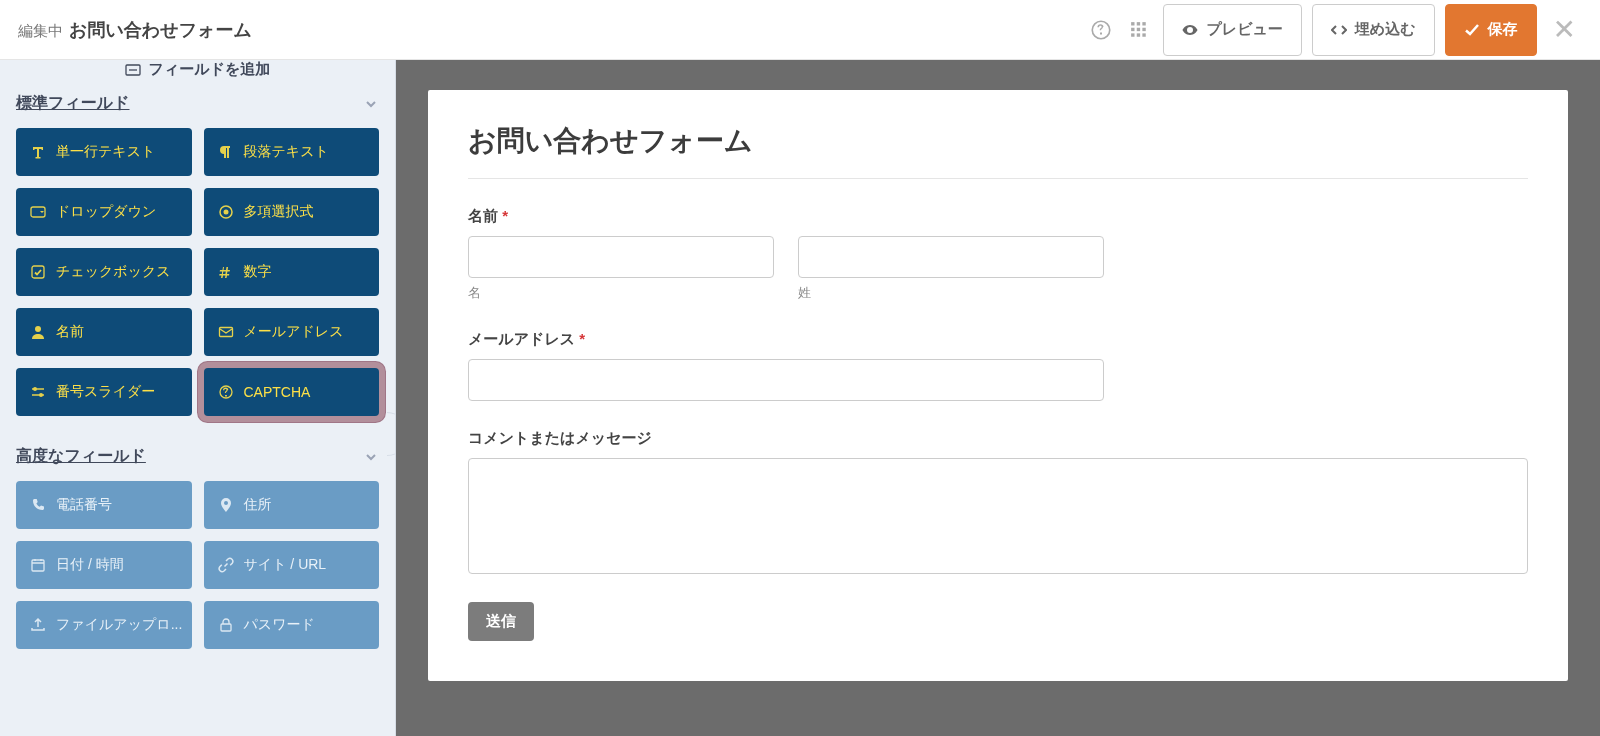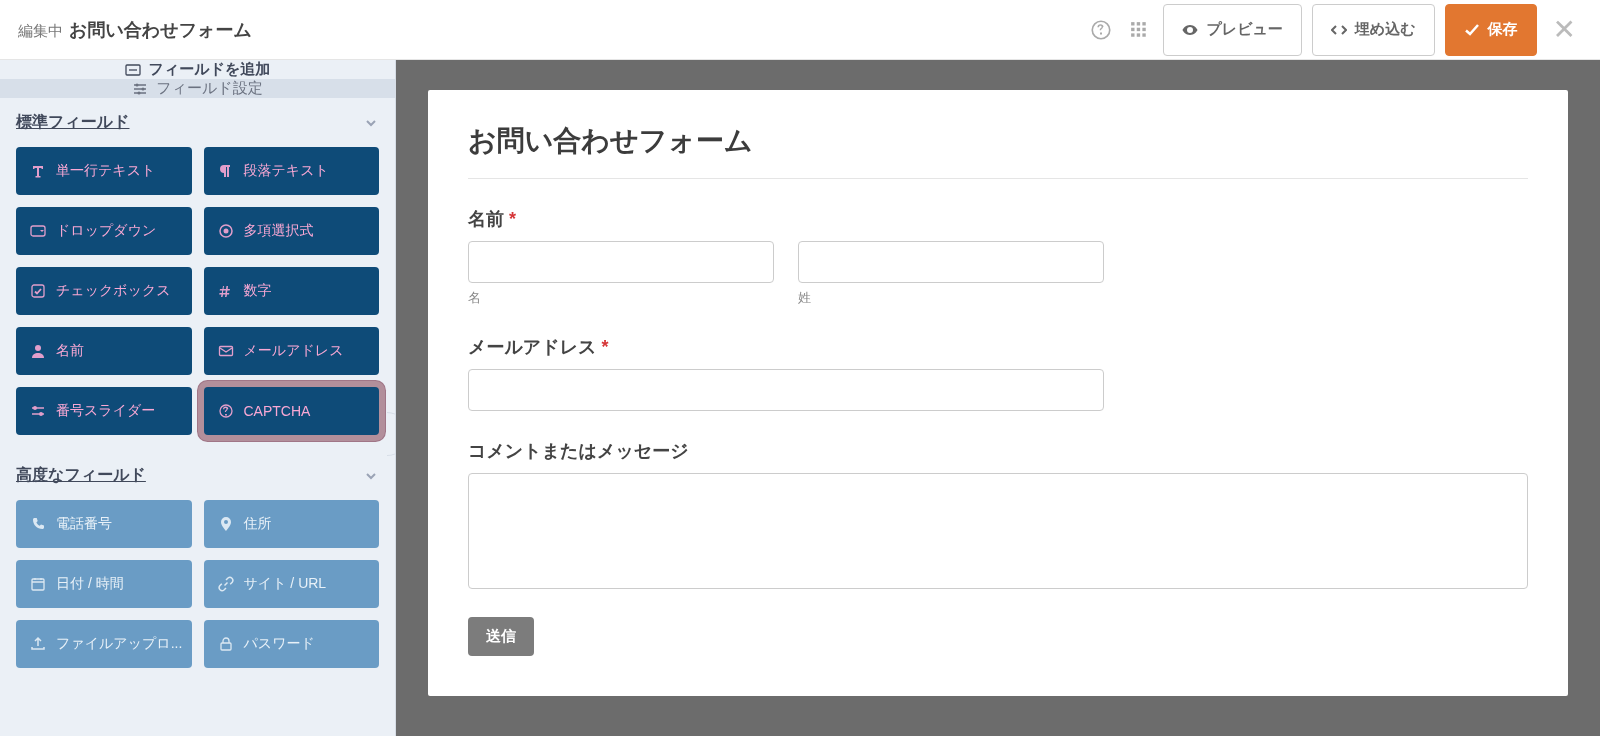--- a/index.html
+++ b/index.html
@@ -108,21 +108,21 @@
 .chev { color: #9aa3b5; }
 
 .field-grid {
   display: grid;
   grid-template-columns: 1fr 1fr;
   gap: 12px;
   padding: 0 16px 16px 16px;
 }
 .field-btn {
   background: #0e4b78;
-  color: #f9a8d4;
+  color: #fde047;
   height: 48px;
   display: flex;
   align-items: center;
   gap: 10px;
   padding: 0 14px;
   font-size: 14px;
   border-radius: 4px;
   cursor: pointer;
   white-space: nowrap;
   overflow: hidden;
@@ -164,21 +164,21 @@
   padding: 32px 40px 40px 40px;
 }
 .form-title {
   font-size: 28px;
   font-weight: 700;
   color: #3c3c3c;
   padding-bottom: 18px;
   border-bottom: 1px solid #e5e5e5;
 }
 .field-block { margin-top: 28px; }
-.field-label { font-size: 18px; font-weight: 700; color: #444; }
+.field-label { font-size: 15px; font-weight: 700; color: #444; }
 .req { color: #d63638; }
 .name-row {
   display: flex;
   gap: 24px;
   width: 60%;
   margin-top: 10px;
 }
 .name-col { flex: 1; }
 .text-input {
   width: 100%;
@@ -362,26 +362,20 @@
 
 <div class="main">
   <div class="sidebar">
     <div class="tabs">
       <div class="tab">
         <svg viewBox="0 0 16 16">
             <use href="#i-addfield"></use>
           </svg>
         <span>フィールドを追加</span>
       </div>
-      <div class="tab inactive">
-        <svg viewBox="0 0 16 16">
-            <use href="#i-sliders"></use>
-          </svg>
-        <span>フィールド設定</span>
-      </div>
     </div>
 
     <div class="section-header">
       <span>標準フィールド</span>
       <svg class="chev" viewBox="0 0 16 16" width="16" height="16">
           <use href="#i-chev"></use>
         </svg>
     </div>
 
     <div class="field-grid" id="standard-grid">

